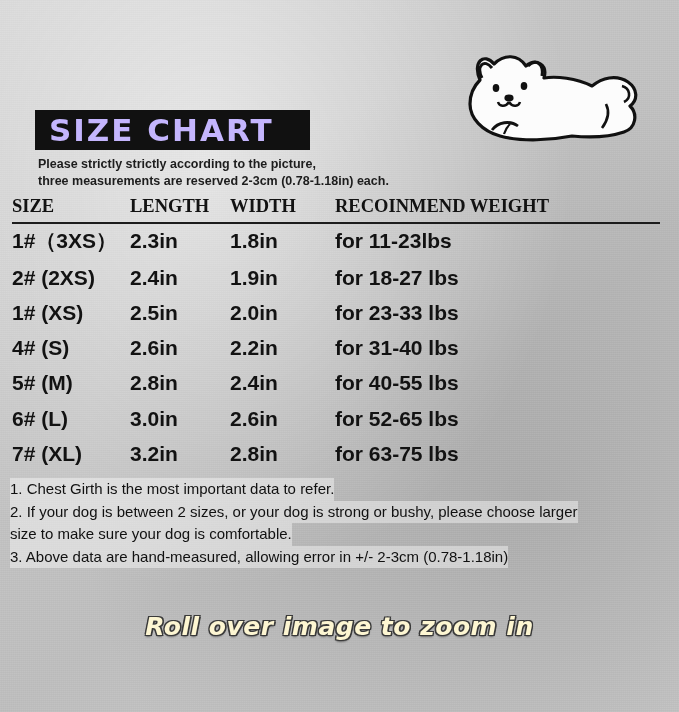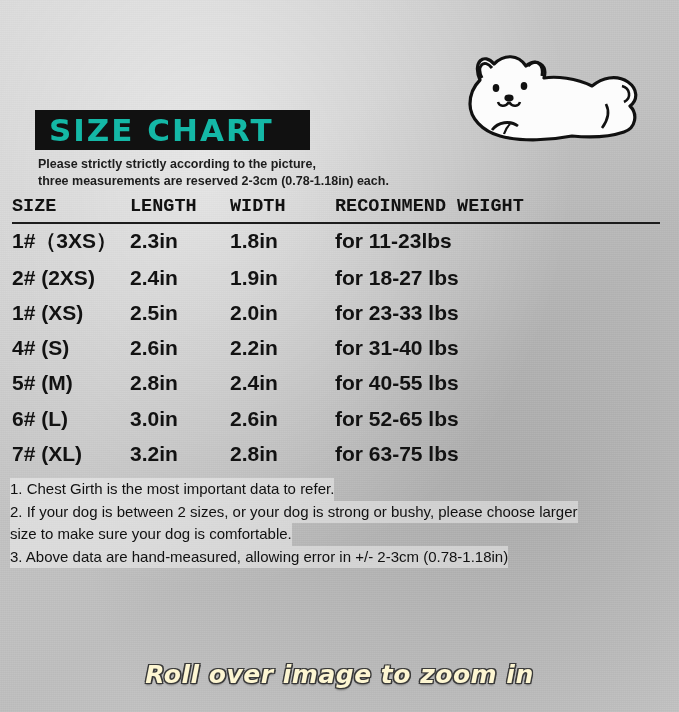--- a/index.html
+++ b/index.html
@@ -38,21 +38,21 @@
     position: absolute;
     left: 35px;
     top: 110px;
     width: 275px;
     height: 40px;
     background: #111111;
     display: flex;
     align-items: center;
   }
   #title-text {
-    color: #14b8a6;
+    color: #c4b5fd;
     font-family: "DejaVu Sans", sans-serif;
     font-weight: bold;
     font-size: 31px;
     letter-spacing: 2px;
     padding-left: 14px;
     line-height: 1;
   }
 
   
   #subnote {
@@ -76,21 +76,21 @@
   table.size-table {
     border-collapse: collapse;
     width: 100%;
     color: #121212;
   }
   table.size-table th {
     text-align: left;
     font-size: 18.5px;
     font-weight: bold;
     padding: 0 0 4px 0;
-    font-family: Liberation Mono, monospace;
+    font-family: Liberation Serif, serif;
   }
   #header-rule {
     position: absolute;
     left: 12px;
     top: 222px;
     width: 648px;
     height: 2px;
     background: #1c1c1c;
   }
   table.size-table td {
@@ -137,21 +137,20 @@
     font-style: italic;
     font-size: 25px;
     color: #fdf6d2;
     letter-spacing: 0.5px;
     text-shadow:
       -1.4px -1.4px 0 #3a3a3a,
        1.4px -1.4px 0 #3a3a3a,
       -1.4px  1.4px 0 #3a3a3a,
        1.4px  1.4px 0 #3a3a3a,
        0px 2px 2px rgba(0,0,0,0.45);
-    margin-top: 48px;
   }
 
   
   #dog {
     position: absolute;
     left: 452px;
     top: 42px;
     width: 200px;
     height: 130px;
   }

